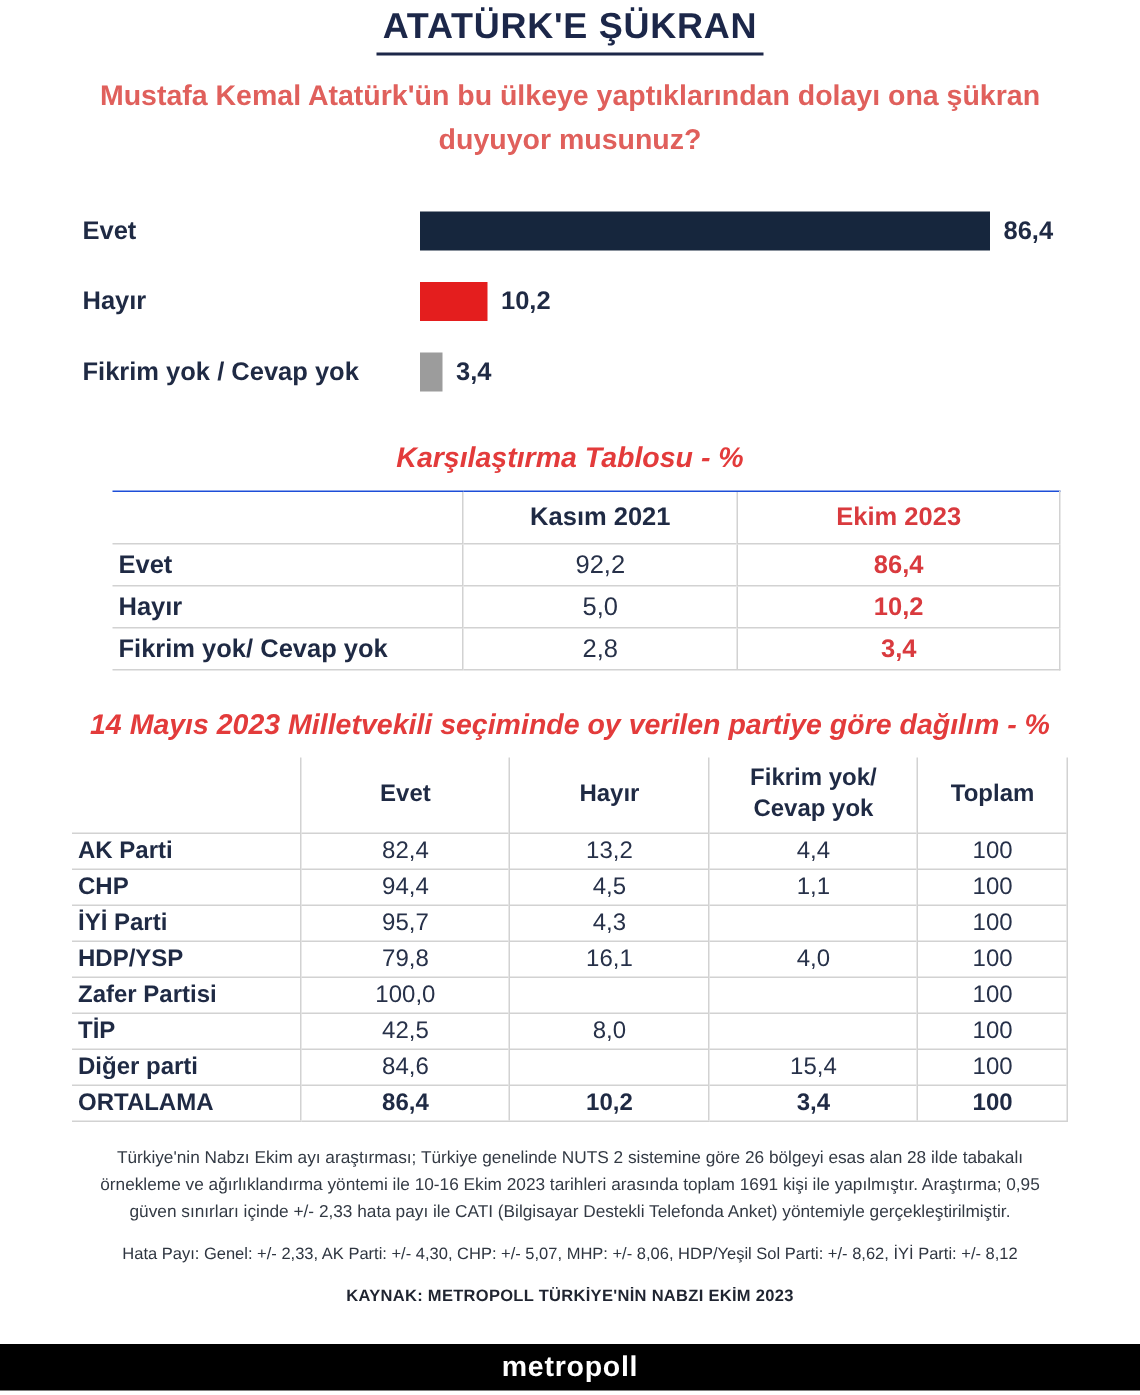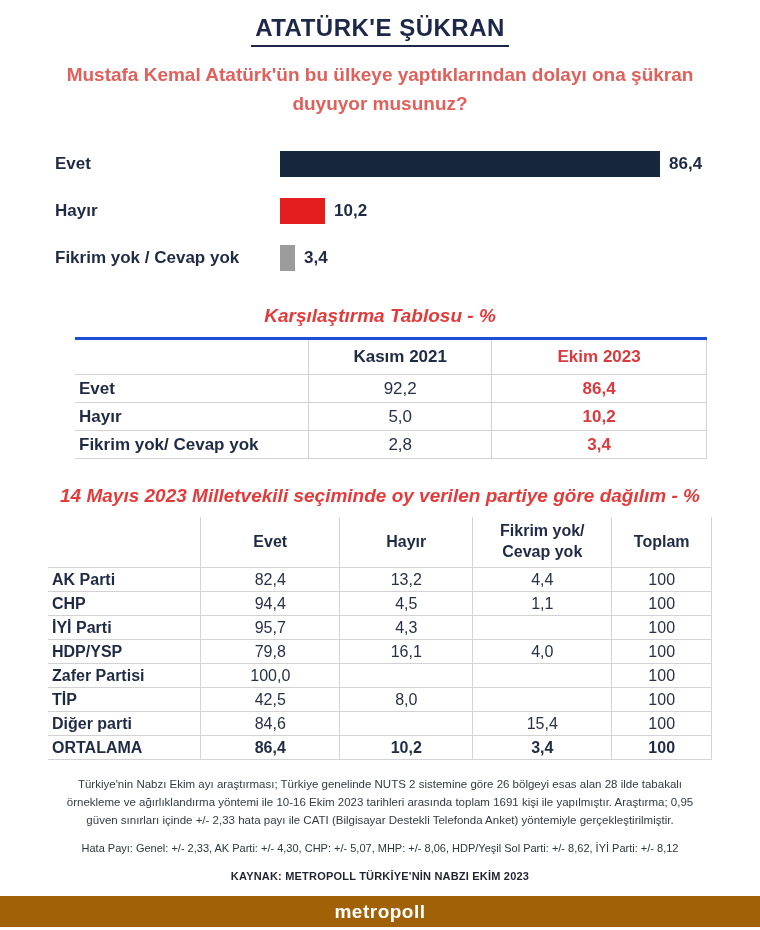--- a/index.html
+++ b/index.html
@@ -3,21 +3,21 @@
 <meta charset="utf-8">
 <style>
   html,body{margin:0;padding:0;}
   body{
     width:760px;height:930px;background:#ffffff;position:relative;overflow:hidden;
     font-family:"Liberation Sans", sans-serif;color:#1f2a44;
   }
   .page{width:760px;height:930px;position:relative;}
 
   
-  .title-wrap{text-align:center;padding-top:14px;}
+  .title-wrap{text-align:center;padding-top:4px;}
   .title{
     display:inline-block;font-size:24px;font-weight:bold;letter-spacing:.5px;
     color:#1c2749;border-bottom:2px solid #1c2749;padding:0 4px 3px 4px;
   }
 
   
   .question{
     width:640px;margin:14px auto 0 auto;text-align:center;
     font-size:19px;line-height:1.5;font-weight:bold;color:#e0605c;
   }
@@ -33,21 +33,21 @@
   .section-heading{
     text-align:center;font-size:19px;font-weight:bold;font-style:italic;color:#e33b3b;
   }
   .heading-1{margin-top:24px;}
   .heading-2{margin-top:26px;}
 
   
   table{border-collapse:collapse;table-layout:fixed;}
   th,td{padding:0 4px;overflow:hidden;}
   .t-comparison{width:632px;margin:10px 0 0 75px;font-size:17px;}
-  .t-comparison th{height:34px;border-top:3px solid #1d4ed8;}
+  .t-comparison th{height:34px;border-top:1px solid #1d4ed8;}
   .t-comparison td{height:27px;}
   .t-comparison col.c0{width:37%;}
   .t-comparison col.c1{width:29%;}
   .t-comparison col.c2{width:34%;}
   .t-party{width:664px;margin:10px 0 0 48px;font-size:16px;}
   .t-party th{height:50px;line-height:1.3;}
   .t-party td{height:23px;}
   .t-party col.c0{width:23%;}
   .t-party col.c1{width:21%;}
   .t-party col.c2{width:20%;}
@@ -73,21 +73,21 @@
     width:700px;margin:13px auto 0 auto;text-align:center;
     font-size:11px;color:#2e3540;
   }
   .source{
     margin:16px auto 0 auto;text-align:center;
     font-size:11px;font-weight:bold;color:#1f2430;letter-spacing:.2px;
   }
 
   
   .footer-bar{
-    position:absolute;left:0;right:0;bottom:3px;height:31px;background:#a16207;
+    position:absolute;left:0;right:0;bottom:3px;height:31px;background:#000000;
     display:flex;align-items:center;justify-content:center;
   }
   .footer-brand{color:#ffffff;font-size:19px;font-weight:bold;letter-spacing:.5px;}
 </style>
 </head>
 <body>
 
 <div class="page">
 
   <div class="title-wrap">

